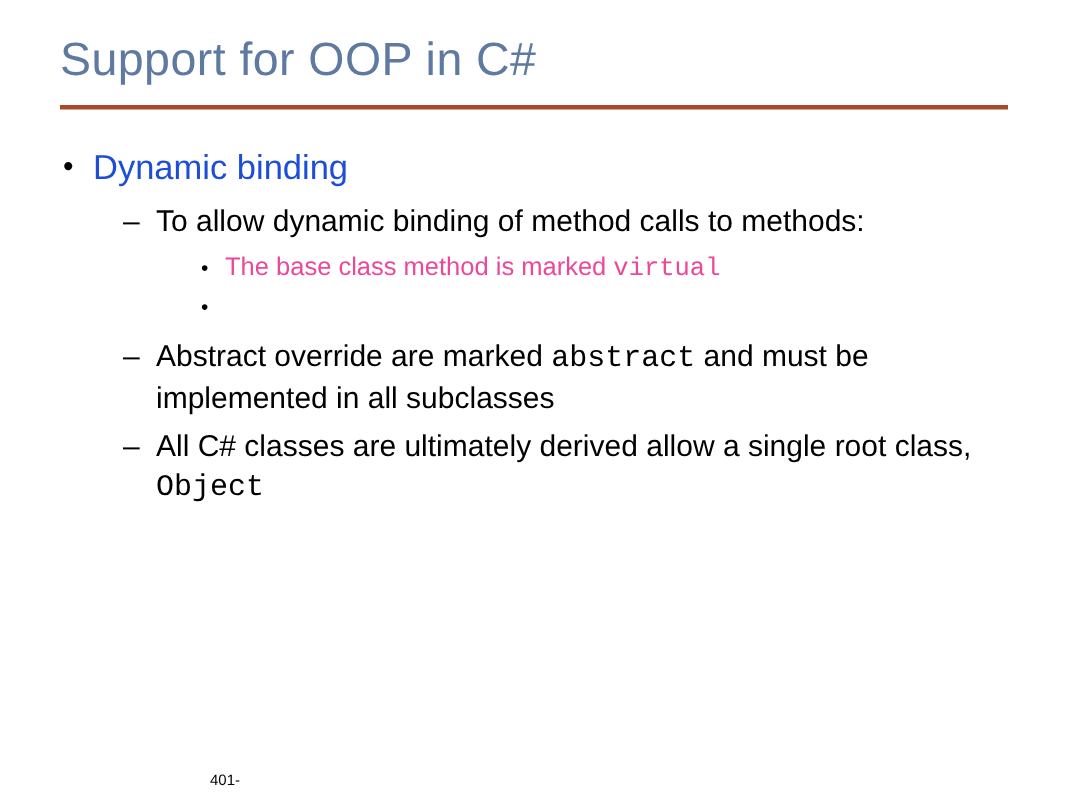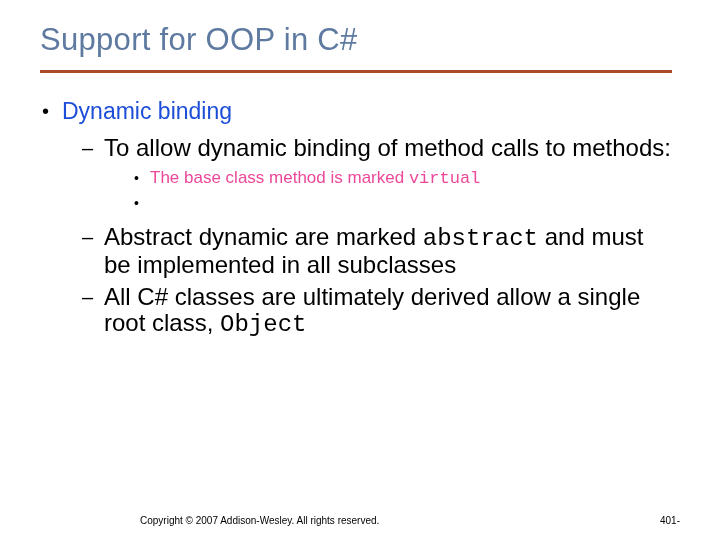--- a/index.html
+++ b/index.html
@@ -48,21 +48,21 @@
     margin-bottom: 6px;
     padding-left: 42px;
   }
   .bullet-l2 .dash {
     width: 22px;
     font-size: 20px;
     line-height: 26px;
     color: #000;
   }
   .bullet-l2 .text {
-    font-size: 24px;
+    font-size: 20px;
     line-height: 26px;
     color: #000;
     flex: 1;
   }
   .bullet-l3 {
     display: flex;
     margin-bottom: 2px;
     padding-left: 94px;
   }
   .bullet-l3 .dot {
@@ -118,28 +118,27 @@
 
   <div class="bullet-l3">
     <div class="dot">•</div>
   </div>
 
   <div style="height:8px"></div>
 
   <div class="bullet-l2">
     <div class="dash">–</div>
     <div class="text">
-      <span>Abstract dynamic are marked </span><span class="code">abstract</span><span> and must be implemented in all subclasses</span>
+      <span>Abstract override are marked </span><span class="code">abstract</span><span> and must be implemented in all subclasses</span>
     </div>
   </div>
 
   <div class="bullet-l2">
     <div class="dash">–</div>
     <div class="text">
       <span>All C# classes are ultimately derived allow a single root class, </span><span class="code">Object</span>
     </div>
   </div>
 </div>
 
 <div class="footer">
-  <span>Copyright © 2007 Addison-Wesley. All rights reserved.</span>
   <span>401-</span>
 </div>
 
 </body></html>

